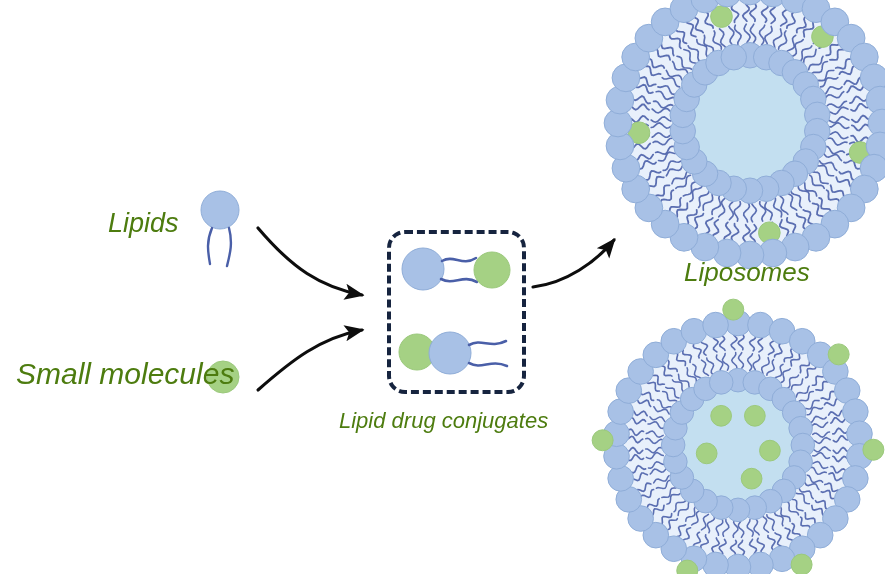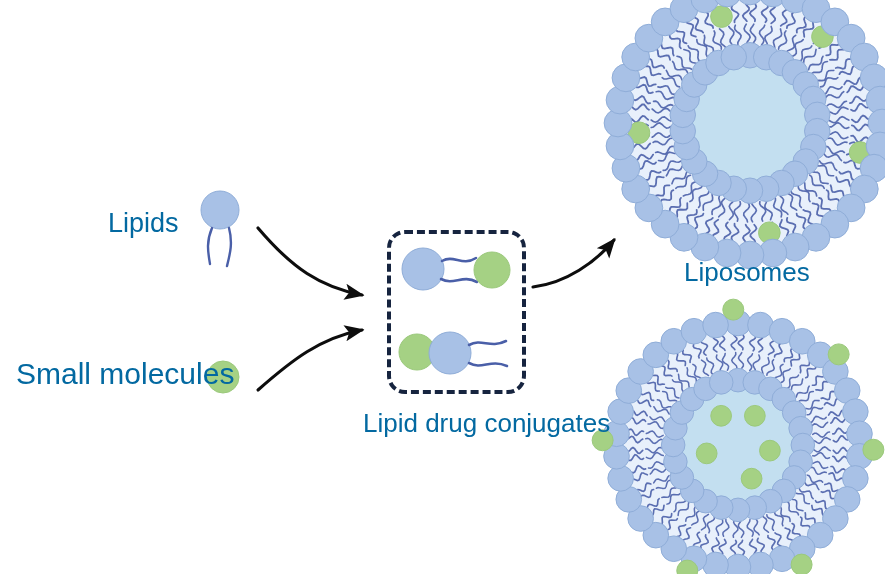--- a/index.html
+++ b/index.html
@@ -10,40 +10,40 @@
   #stage {
     position: relative;
     width: 885px;
     height: 574px;
     background: #ffffff;
     overflow: hidden;
     font-family: "Liberation Sans", sans-serif;
   }
   .label {
     position: absolute;
-    color: #0369a1;
+    color: #4d7c0f;
     font-family: "Liberation Sans", sans-serif;
     white-space: nowrap;
     line-height: 1;
+    font-style: italic;
   }
   #label-lipids {
     left: 108px;
     top: 210px;
     font-size: 27px;
   }
   #label-small-molecules {
     left: 16px;
     top: 359px;
     font-size: 30px;
   }
   #label-conjugates {
     left: 339px;
     top: 410px;
-    font-size: 26px;
-    margin-left: 24px;
+    font-size: 22px;
   }
   #label-liposomes {
     left: 684px;
     top: 259px;
     font-size: 26px;
   }
   .svg-layer {
     position: absolute;
     left: 0;
     top: 0;

